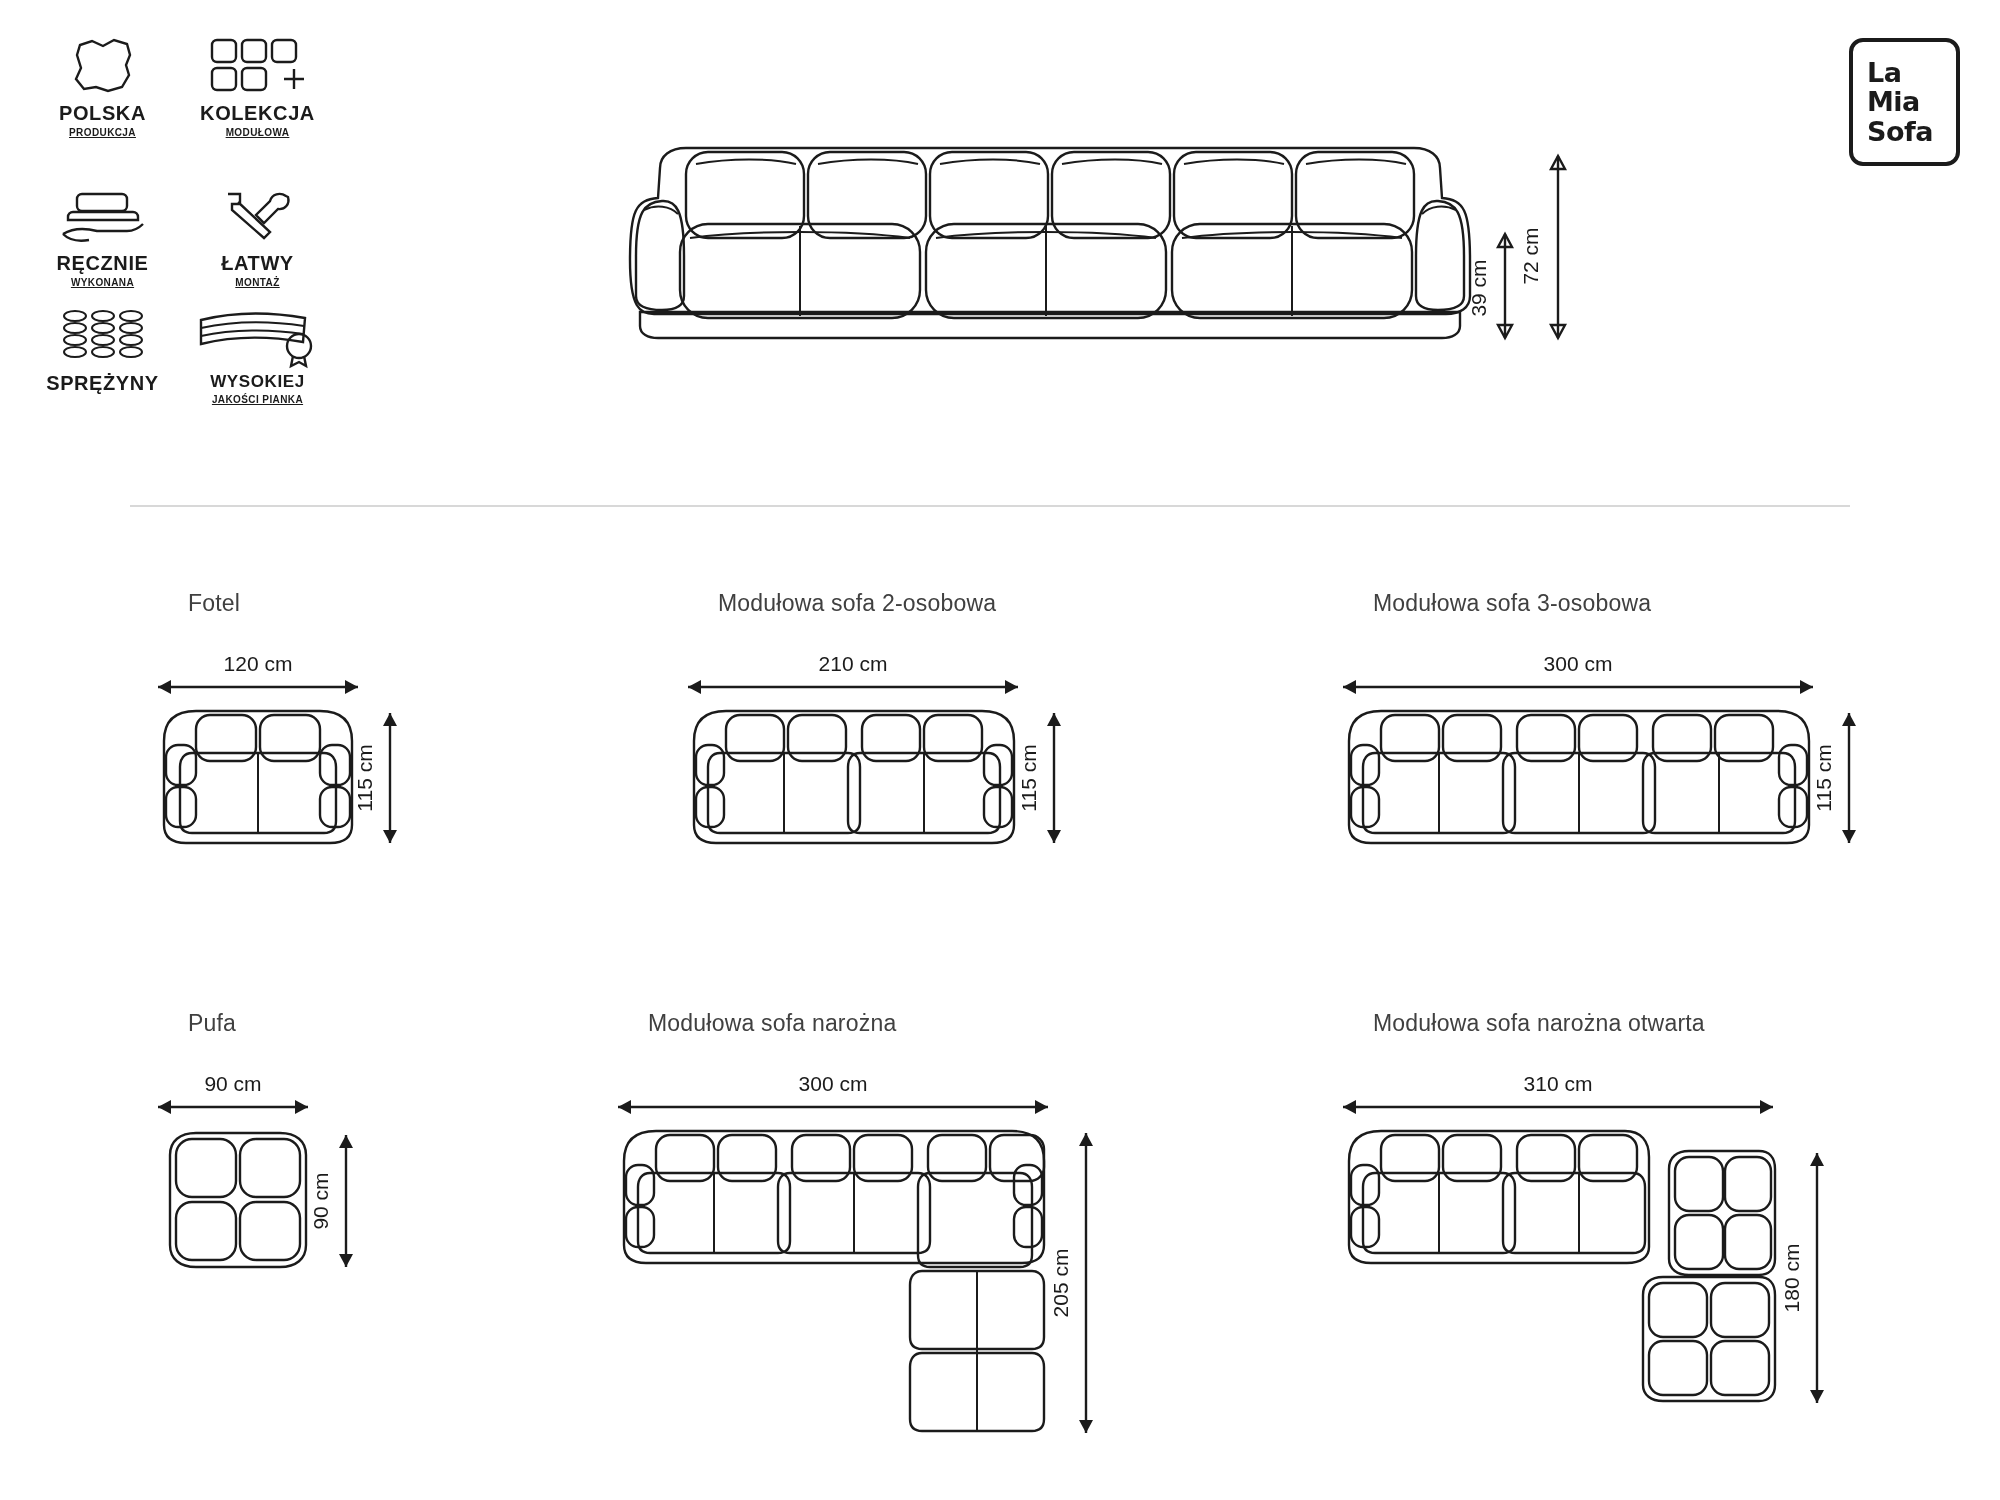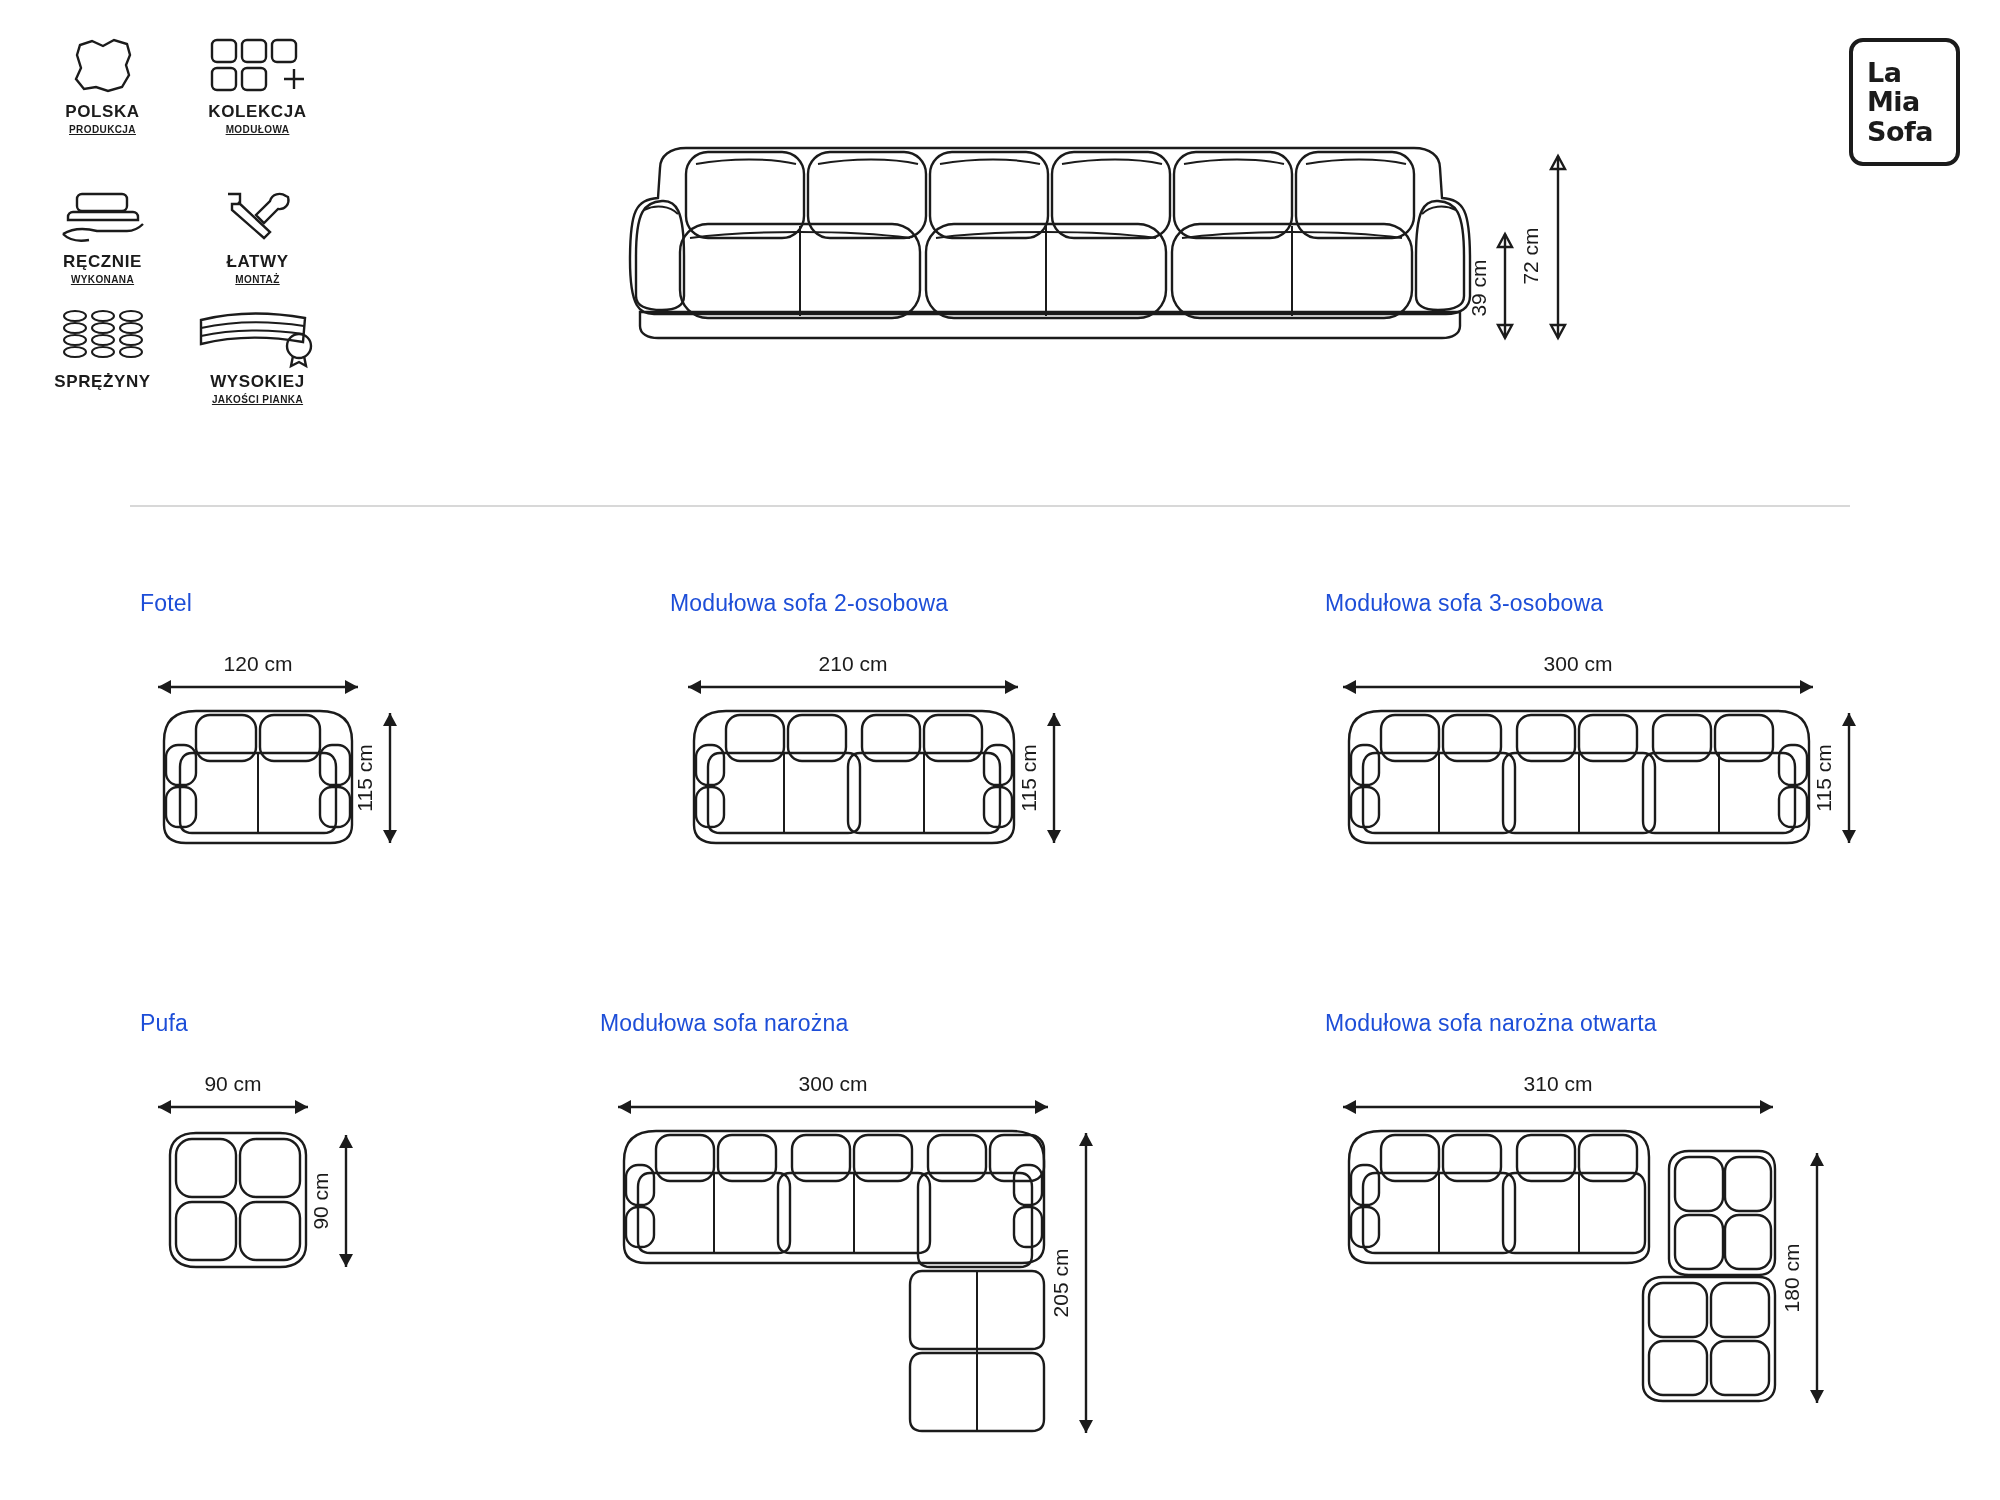--- a/index.html
+++ b/index.html
@@ -25,21 +25,21 @@
     grid-template-rows: 150px 120px 145px;
   }
   .feat {
     display: flex;
     flex-direction: column;
     align-items: center;
     text-align: center;
   }
   .feat .ico { height: 72px; display:flex; align-items:center; justify-content:center; }
   .feat .l1 {
-    font-size: 17px; font-weight: 700; letter-spacing: .6px;
+    font-size: 20px; font-weight: 700; letter-spacing: .6px;
     text-transform: uppercase; line-height: 1.15;
   }
   .feat .l2 {
     font-size: 10px; font-weight: 700; letter-spacing: .4px;
     text-transform: uppercase; line-height: 1.2; margin-top: 2px; text-decoration: underline;
   }
   .feat.small .l1 { font-size: 17px; }
 
   
   .logo {
@@ -77,23 +77,24 @@
     left: 130px; top: 505px;
     width: 1720px; height: 2px;
     background: #d8d8d8;
   }
 
   
   .variant { position: absolute; }
   .variant h3 {
     font-size: 23px;
     font-weight: 400;
-    color: #1d4ed8;
+    color: #404040;
     letter-spacing: .2px;
     margin-bottom: 8px;
+    margin-left: 48px;
   }
   svg { display: block; overflow: visible; }
   .dimtext { font-size: 21px; font-weight: 400; fill: #1b1b1b; font-family: "Liberation Sans", sans-serif; }
   .ln { fill: none; stroke: #1b1b1b; stroke-width: 2.4; }
   .ln-thin { fill: none; stroke: #1b1b1b; stroke-width: 2; }
   .arr { fill: none; stroke: #1b1b1b; stroke-width: 2.4; }
 </style>
 </head>
 <body>
 

